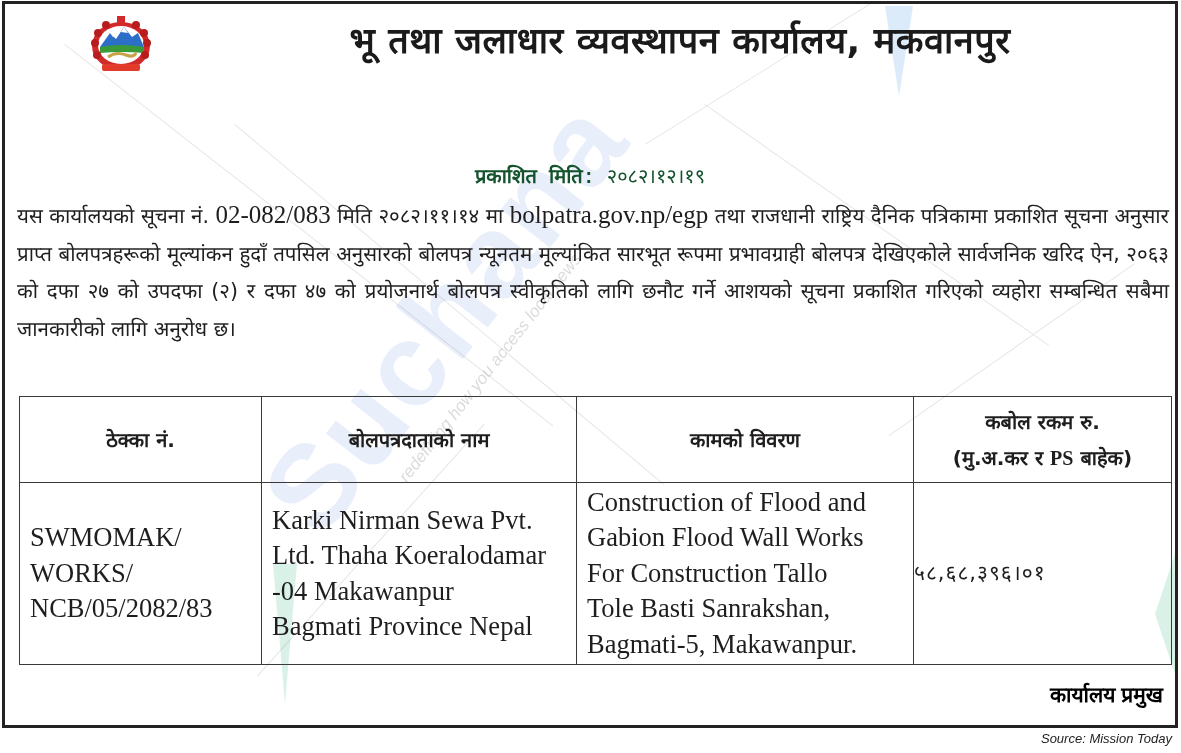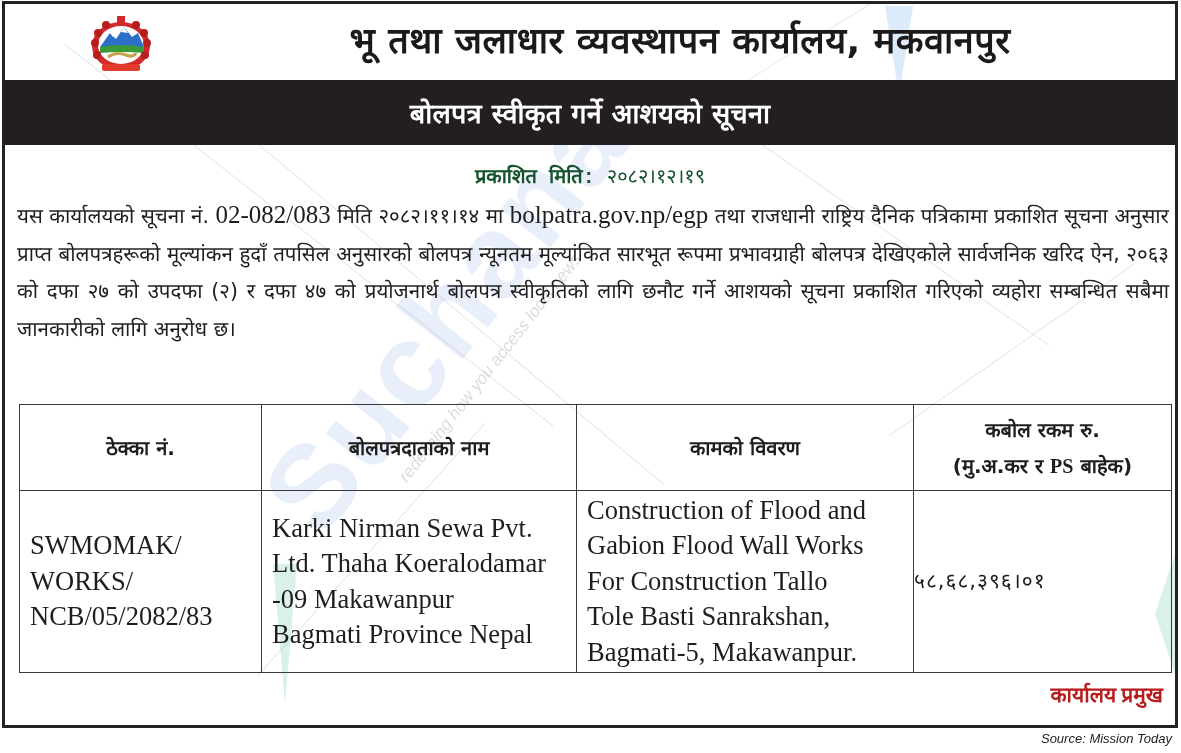--- a/index.html
+++ b/index.html
@@ -52,41 +52,41 @@
   .dateline .lbl { font-weight: bold; }
 
   .para {
     position: absolute; left: 12px; top: 192px; width: 1152px;
     font-family: "DejaVu Sans", sans-serif; font-size: 20.5px; line-height: 37.7px;
     text-align: justify; text-align-last: left; color: #1f1d1d;
   }
   .para .lat { font-family: "Liberation Serif", serif; font-size: 25px; }
 
   table.tbl {
-    position: absolute; left: 14px; top: 400px; width: 1152px;
+    position: absolute; left: 14px; top: 392px; width: 1152px;
     border-collapse: collapse; table-layout: fixed; padding-left: 48px;
   }
   .tbl td, .tbl th { border: 1.5px solid #3a3a3a; }
   .tbl th {
     height: 86px; font-family: "DejaVu Sans", sans-serif; font-weight: bold; font-size: 20px;
     text-align: center; vertical-align: middle; color: #1f1d1d; line-height: 36px;
   }
   .tbl th .ps { font-family: "Liberation Serif", serif; font-size: 20px; }
   .tbl td {
     height: 182px; font-family: "Liberation Serif", serif; font-size: 26.5px; line-height: 35.5px;
     vertical-align: middle; color: #1f1d1d; padding-left: 10px; padding-right: 6px;
   }
   .tbl td.amt {
     font-family: "DejaVu Sans", sans-serif; font-size: 21px; text-align: left; padding: 0; letter-spacing: 1px;
   }
   .tbl td .ln { display: block; white-space: nowrap; }
 
   .sign {
     position: absolute; right: 12px; top: 676px;
-    font-family: Liberation Serif, serif; font-weight: bold; font-size: 21px; color: #b91c1c;
+    font-family: Liberation Sans, sans-serif; font-weight: bold; font-size: 21px; color: #000000;
   }
 
   .source {
     position: absolute; right: 9px; top: 731px;
     font-family: "Liberation Sans", sans-serif; font-style: italic; font-size: 13px; color: #222;
   }
 </style>
 </head>
 <body>
 
@@ -123,23 +123,20 @@
         <circle cx="58" cy="20" r="4" fill="#b81d1d"></circle>
         <circle cx="20" cy="12" r="4" fill="#b81d1d"></circle>
         <circle cx="50" cy="12" r="4" fill="#b81d1d"></circle>
         <circle cx="11" cy="42" r="4" fill="#b81d1d"></circle>
         <circle cx="59" cy="42" r="4" fill="#b81d1d"></circle>
       </svg>
     </div>
     <div class="title">भू तथा जलाधार व्यवस्थापन कार्यालय, मकवानपुर</div>
   </div>
 
-  <div class="band">
-    <div class="subtitle">बोलपत्र स्वीकृत गर्ने आशयको सूचना</div>
-  </div>
 
   <div class="dateline">
     <span class="lbl">प्रकाशित मिति:</span>
     <span>२०८२।१२।१९</span>
   </div>
 
   <div class="para"><span>यस कार्यालयको सूचना नं. </span><span class="lat">02-082/083</span><span> मिति २०८२।११।१४ मा </span><span class="lat">bolpatra.gov.np/egp</span><span> तथा राजधानी राष्ट्रिय दैनिक पत्रिकामा प्रकाशित सूचना अनुसार प्राप्त बोलपत्रहरूको मूल्यांकन हुदाँ तपसिल अनुसारको बोलपत्र न्यूनतम मूल्यांकित सारभूत रूपमा प्रभावग्राही बोलपत्र देखिएकोले सार्वजनिक खरिद ऐन, २०६३ को दफा २७ को उपदफा (२) र दफा ४७ को प्रयोजनार्थ बोलपत्र स्वीकृतिको लागि छनौट गर्ने आशयको सूचना प्रकाशित गरिएको व्यहोरा सम्बन्धित सबैमा जानकारीको लागि अनुरोध छ।</span></div>
 
   <table class="tbl">
     <colgroup>
@@ -162,21 +159,21 @@
     <tbody>
       <tr>
         <td>
           <span class="ln">SWMOMAK/</span>
           <span class="ln">WORKS/</span>
           <span class="ln">NCB/05/2082/83</span>
         </td>
         <td>
           <span class="ln">Karki Nirman Sewa Pvt.</span>
           <span class="ln">Ltd. Thaha Koeralodamar</span>
-          <span class="ln">-09 Makawanpur</span>
+          <span class="ln">-04 Makawanpur</span>
           <span class="ln">Bagmati Province Nepal</span>
         </td>
         <td>
           <span class="ln">Construction of Flood and</span>
           <span class="ln">Gabion Flood Wall Works</span>
           <span class="ln">For Construction Tallo</span>
           <span class="ln">Tole Basti Sanrakshan,</span>
           <span class="ln">Bagmati-5, Makawanpur.</span>
         </td>
         <td class="amt">५८,६८,३९६।०१</td>

